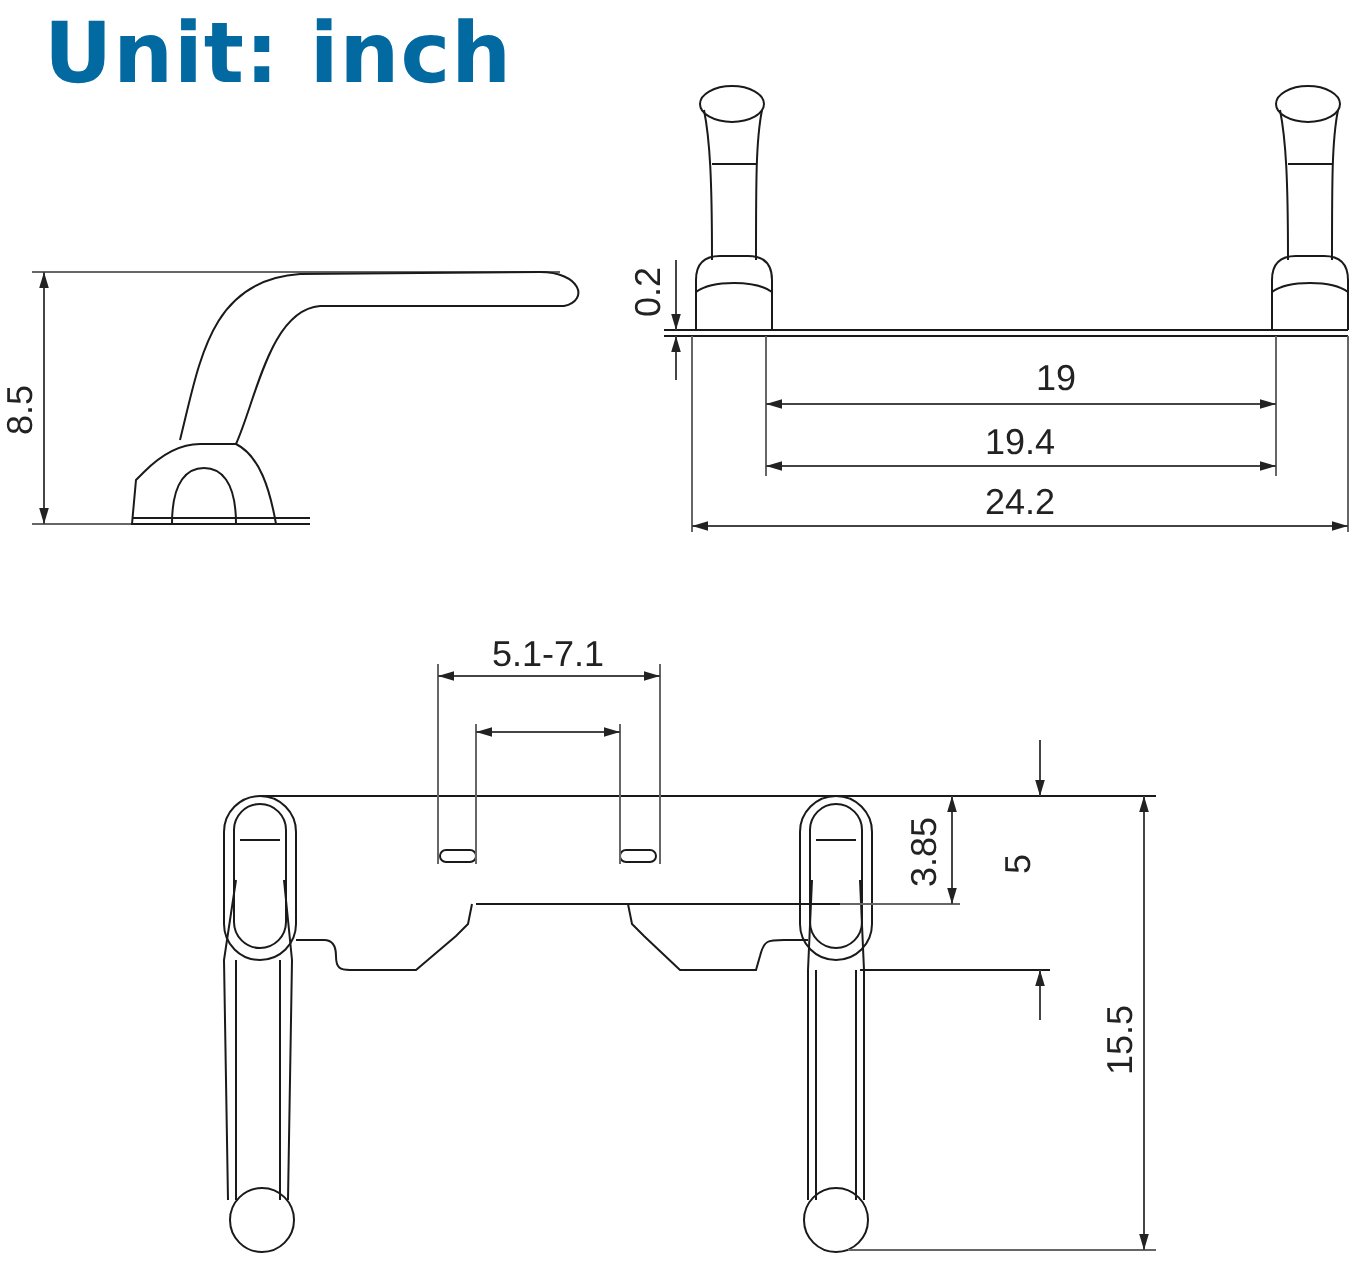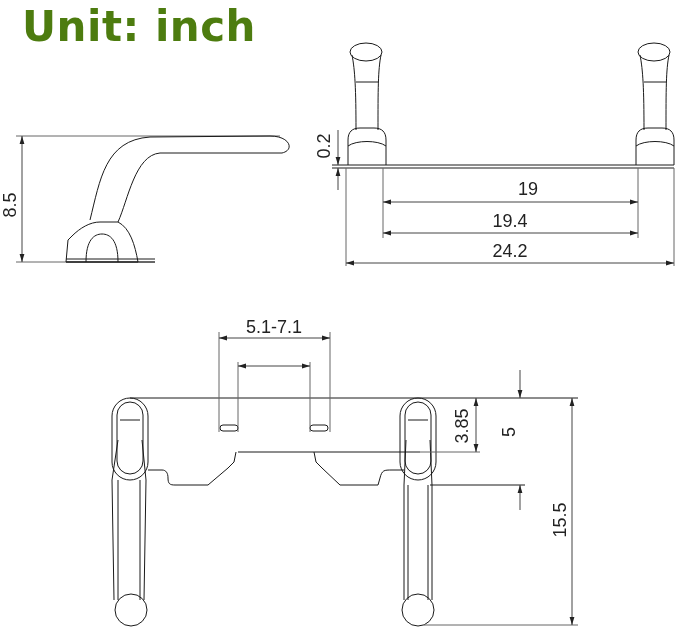--- a/index.html
+++ b/index.html
@@ -1,20 +1,20 @@
 <!DOCTYPE html>
 <html><head>
 <meta charset="utf-8">
 <style>
   html, body { margin: 0; padding: 0; background: #ffffff; }
   body { width: 679px; height: 631px; position: relative; overflow: hidden; font-family: "DejaVu Sans", sans-serif; }
   .title {
     position: absolute; left: 22px; top: 2px;
     font-family: "DejaVu Sans", sans-serif; font-weight: bold;
-    font-size: 42px; color: #4d7c0f; letter-spacing: 0.5px;
+    font-size: 42px; color: #0369a1; letter-spacing: 0.5px;
   }
   svg.drawing { position: absolute; left: 0; top: 0; }
   .dim-text { font-family: "Liberation Sans", sans-serif; font-size: 18px; fill: #222; }
 </style>
 </head>
 <body>
 
 <div class="title">Unit: inch</div>
 
 <svg class="drawing" width="679" height="631" viewBox="0 0 679 631">

